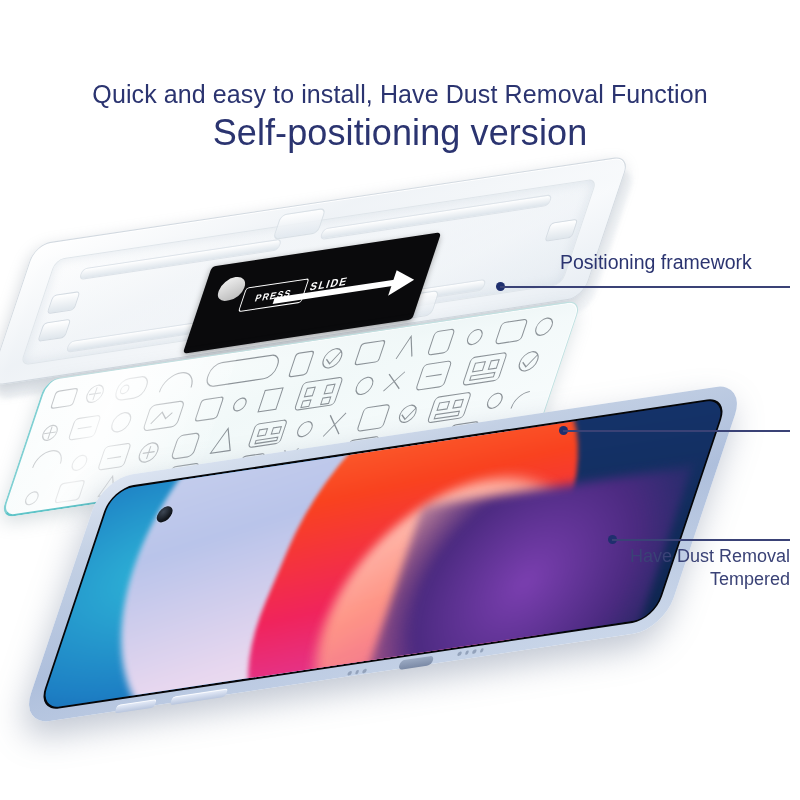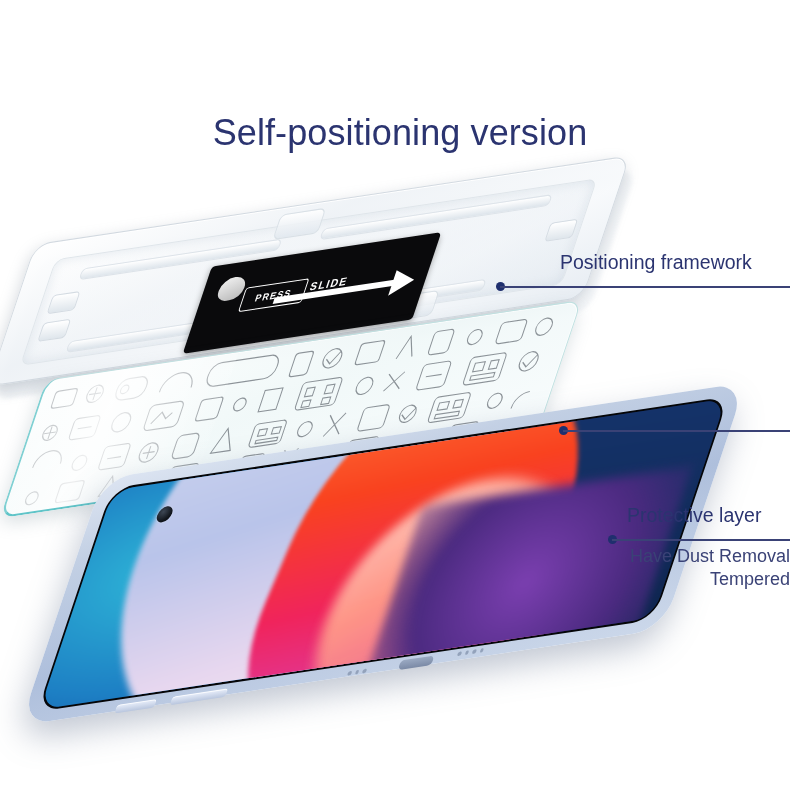--- a/index.html
+++ b/index.html
@@ -206,20 +206,21 @@
     background:linear-gradient(180deg,#9aa9c2,#7b8aa6);
   }
   .grille{position:absolute;display:flex;gap:4px;}
   .grille i{width:3.5px;height:3.5px;border-radius:50%;background:#93a2bb;display:block;}
 </style>
 </head>
 <body>
 
 <div id="stage">
 
+  <div class="headline" id="subtitle">Quick and easy to install, Have Dust Removal Function</div>
   <div class="headline" id="title">Self-positioning version</div>
 
   <div id="frame-layer">
     <div class="tray shadowtray"></div>
     <div class="tray">
       <div class="tray-inner"></div>
       <div class="tray-rail" style="left:58px;top:30px;width:200px;"></div>
       <div class="tray-rail" style="left:300px;top:26px;width:230px;"></div>
       <div class="tray-rail" style="left:70px;top:100px;width:420px;"></div>
       <div class="tray-clip" style="left:36px;top:52px;"></div>
@@ -368,23 +369,20 @@
 
   <div class="callout" style="left:560px;top:252px;">
     <div class="ctext">Positioning framework</div>
   </div>
   <div class="leaderdot" style="left:496px;top:282px;"></div>
   <div class="leader" style="left:500px;top:286px;width:290px;"></div>
 
   <div class="leaderdot" style="left:559px;top:426px;"></div>
   <div class="leader" style="left:563px;top:430px;width:227px;"></div>
 
-  <div class="callout" style="left:627px;top:505px;">
-    <div class="ctext">Protective layer</div>
-  </div>
   <div class="leaderdot" style="left:608px;top:535px;"></div>
   <div class="leader" style="left:612px;top:539px;width:178px;"></div>
   <div class="subnote" style="position:absolute;left:540px;top:545px;width:250px;">
     <div>Have Dust Removal</div>
     <div>Tempered</div>
   </div>
 
 </div>
 
 </body></html>

